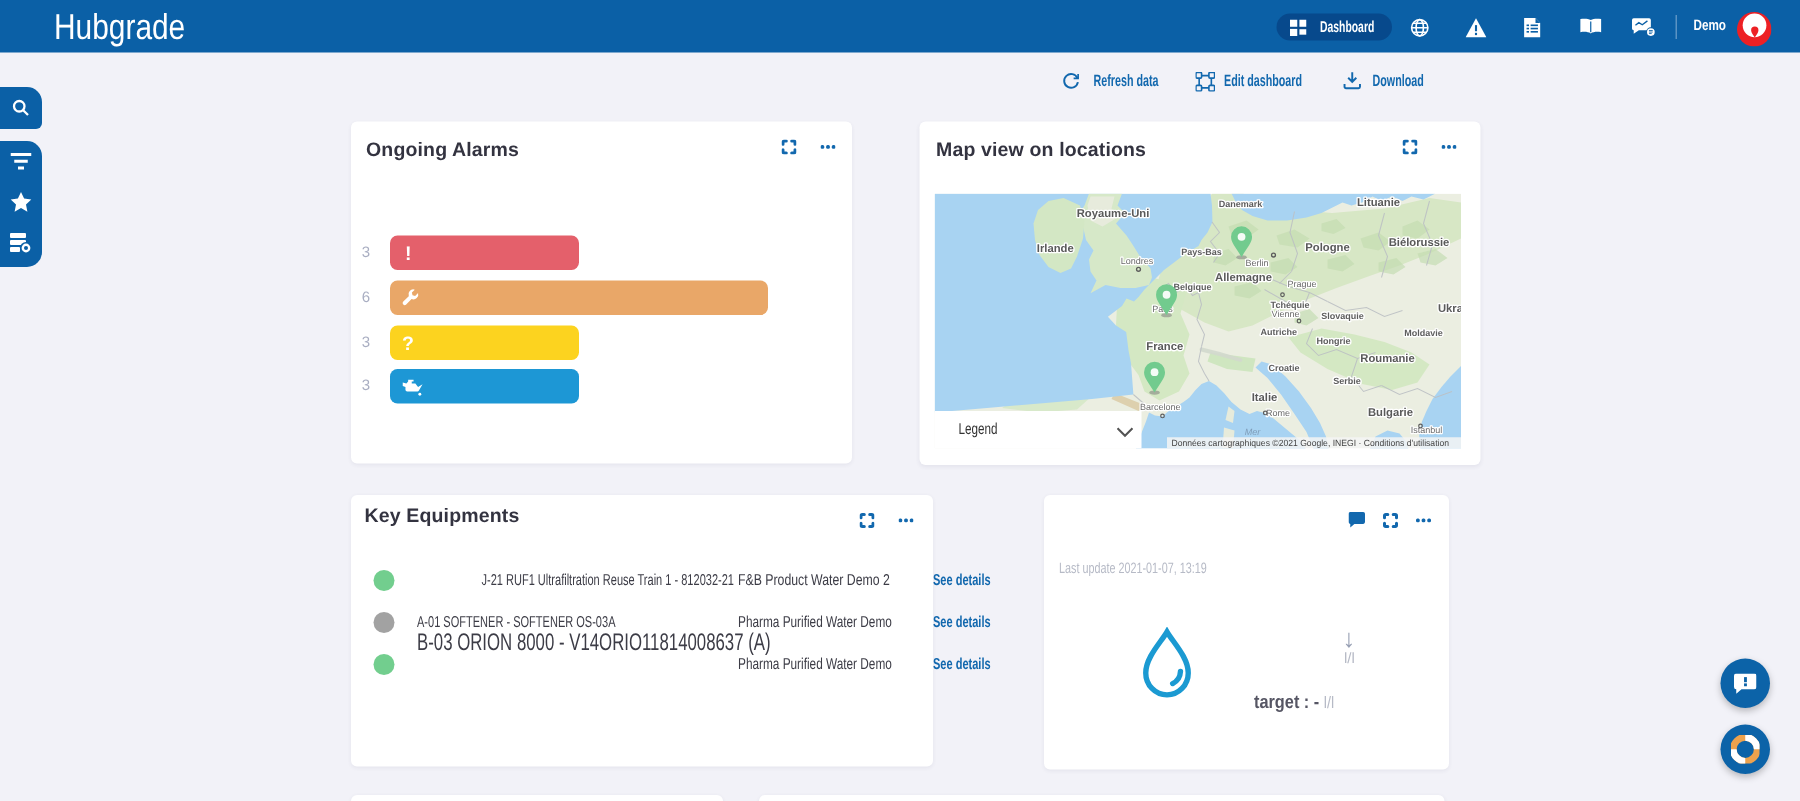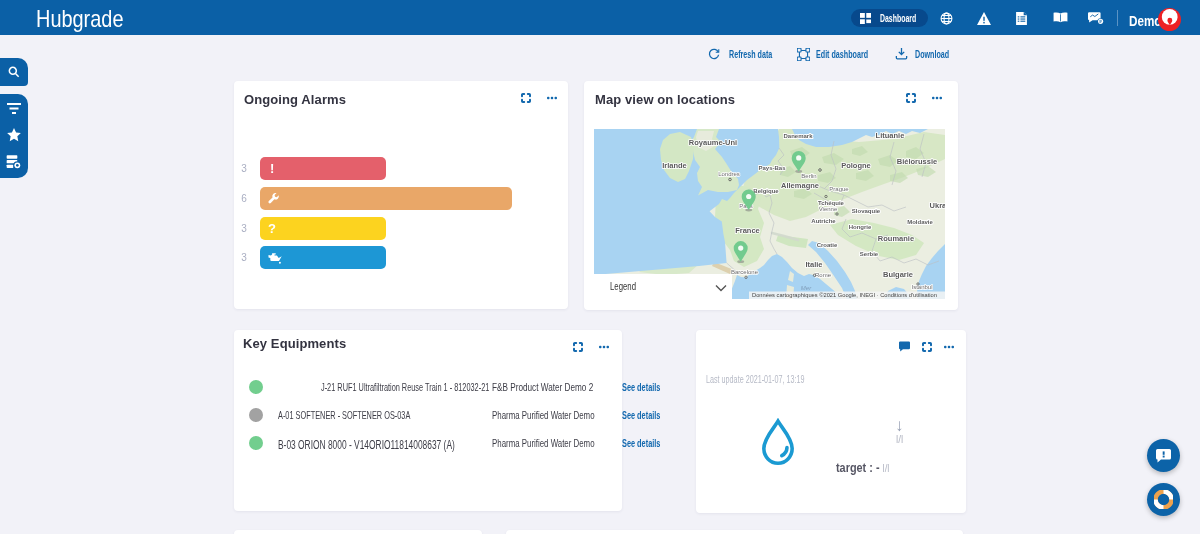--- a/index.html
+++ b/index.html
@@ -58,21 +58,21 @@
 
 <svg width="16" height="13" viewBox="0 0 28 22" style="position:absolute;left:1088px;top:12px;">
   <path d="M2 0 H20 A2 2 0 0 1 22 2 V12 A2 2 0 0 1 20 14 H8 L2 18 V14 A2 2 0 0 1 0 12 V2 A2 2 0 0 1 2 0 Z" fill="#fff"></path>
   <path d="M4 8 L8 5 L12 7.5 L18 3" stroke="#0b60a6" stroke-width="1.6" fill="none"></path>
   <circle cx="22" cy="16" r="5.5" fill="#0b60a6"></circle>
     <circle cx="22" cy="16" r="4.5" fill="#fff"></circle>
   <path d="M19.8 16 H24.2 M19.8 14.2 H24.2 M19.8 17.8 H23" stroke="#0b60a6" stroke-width="1"></path>
 </svg>
 
 <div style="position:absolute;left:1117px;top:10px;width:1px;height:16px;background:#5b93c4;"></div>
-<div style="position:absolute;left:1129px;top:12px;color:#fff;font-size:15px;font-weight:bold;"><span class="sx" style="transform:scaleX(0.78);">Demo</span></div>
+<div style="position:absolute;left:1129px;top:12px;color:#fff;font-size:10px;font-weight:bold;"><span class="sx" style="transform:scaleX(0.78);">Demo</span></div>
 <div style="position:absolute;left:1158px;top:8px;width:23px;height:23px;">
   <svg width="23" height="23" viewBox="0 0 23 23">
     <circle cx="11.5" cy="11.5" r="11.5" fill="#ed2024"></circle>
     <circle cx="11.7" cy="8.9" r="7.9" fill="#fff"></circle>
     <path d="M9.4 12.2 a2.45 2.45 0 1 1 4.9 0 c0 1.6 -1.3 2.9 -2.45 4.8 c-1.15 -1.9 -2.45 -3.2 -2.45 -4.8 Z" fill="#ed2024"></path>
   </svg>
 </div>
 
 <svg width="12" height="12" viewBox="0 0 24 24" fill="none" stroke="#1268ae" stroke-width="2.6" style="position:absolute;left:708px;top:48px;">
   <path d="M20.5 8 A 9.2 9.2 0 1 0 21.2 13.5"></path>
@@ -156,21 +156,21 @@
     </div>
   <div style="position:absolute;left:4px;top:171px;width:12px;text-align:center;font-size:10px;color:#a9aec2;">3</div>
   <div style="position:absolute;left:26px;top:165px;width:126px;height:23px;background:#1d97d5;border-radius:5px;">
     <svg width="15" height="12" viewBox="0 0 24 20" style="position:absolute;left:7px;top:6px;" fill="#fff">
         <path d="M8 2 h6 v2 h-2 v2 h4 l3 4 5 -3 -4 7 a2 2 0 0 1 -2 1 H7 a2 2 0 0 1 -2 -2 v-3 l-3 -1 v-4 l4 1 2 -2 h2 V4 h-2 Z"></path>
         <circle cx="21" cy="18" r="1.6"></circle>
       </svg>
   </div>
 </div>
 
-<div class="card" style="left:584px;top:81px;width:374px;height:229px;">
+<div class="card" style="left:613px;top:81px;width:374px;height:229px;">
   <div class="ctitle" style="position:absolute;left:11px;top:11px;">Map view on locations</div>
   <div class="cicons" style="right:16px;top:12px;">
     <svg width="10" height="10" viewBox="0 0 10 10" fill="none" stroke="#1268ae" stroke-width="2" stroke-linecap="round">
         <path d="M1 3.2 V1.8 A0.8 0.8 0 0 1 1.8 1 H3.2"></path>
         <path d="M6.8 1 H8.2 A0.8 0.8 0 0 1 9 1.8 V3.2"></path>
         <path d="M9 6.8 V8.2 A0.8 0.8 0 0 1 8.2 9 H6.8"></path>
         <path d="M3.2 9 H1.8 A0.8 0.8 0 0 1 1 8.2 V6.8"></path>
       </svg>
     <svg width="10" height="4" viewBox="0 0 10 4">
         <rect x="0" y="0.7" width="2.5" height="2.5" rx="1" fill="#1268ae"></rect>
@@ -333,21 +333,21 @@
   <div style="position:absolute;left:44px;top:51px;font-size:10.5px;color:#3c3c46;margin-left:43px;"><span class="sx" style="transform:scaleX(0.70);">J-21 RUF1 Ultrafiltration Reuse Train 1 - 812032-21</span></div>
   <div style="position:absolute;left:258px;top:51px;font-size:10.5px;color:#3c3c46;"><span class="sx" style="transform:scaleX(0.78);">F&amp;B Product Water Demo 2</span></div>
   <div style="position:absolute;left:388px;top:51px;font-size:10.5px;font-weight:bold;color:#1268ae;"><span class="sx" style="transform:scaleX(0.70);">See details</span></div>
 
   <div style="position:absolute;left:15px;top:78px;width:14px;height:14px;border-radius:50%;background:#a2a2a2;"></div>
   <div style="position:absolute;left:44px;top:79px;font-size:10.5px;color:#3c3c46;"><span class="sx" style="transform:scaleX(0.70);">A-01 SOFTENER - SOFTENER OS-03A</span></div>
   <div style="position:absolute;left:258px;top:79px;font-size:10.5px;color:#3c3c46;"><span class="sx" style="transform:scaleX(0.75);">Pharma Purified Water Demo</span></div>
   <div style="position:absolute;left:388px;top:79px;font-size:10.5px;font-weight:bold;color:#1268ae;"><span class="sx" style="transform:scaleX(0.70);">See details</span></div>
 
   <div style="position:absolute;left:15px;top:106px;width:14px;height:14px;border-radius:50%;background:#72ce8e;"></div>
-  <div style="position:absolute;left:44px;top:108px;font-size:12px;color:#3c3c46;text-align:center;"><span class="sx" style="transform:scaleX(0.70);">B-03 ORION 8000 - V14ORIO11814008637 (A)</span></div>
+  <div style="position:absolute;left:44px;top:90px;font-size:16px;color:#3c3c46;text-align:center;"><span class="sx" style="transform:scaleX(0.70);">B-03 ORION 8000 - V14ORIO11814008637 (A)</span></div>
   <div style="position:absolute;left:258px;top:107px;font-size:10.5px;color:#3c3c46;"><span class="sx" style="transform:scaleX(0.75);">Pharma Purified Water Demo</span></div>
   <div style="position:absolute;left:388px;top:107px;font-size:10.5px;font-weight:bold;color:#1268ae;"><span class="sx" style="transform:scaleX(0.70);">See details</span></div>
 </div>
 
 <div class="card" style="left:696px;top:330px;width:270px;height:183px;">
   <div class="cicons" style="right:12px;top:11px;gap:12px;">
     <svg width="11" height="11" viewBox="0 0 14 13" fill="#1268ae">
         <path d="M0 1.5 A1.5 1.5 0 0 1 1.5 0 H12.5 A1.5 1.5 0 0 1 14 1.5 V8.5 A1.5 1.5 0 0 1 12.5 10 H5 L1.5 13 V10 A1.5 1.5 0 0 1 0 8.5 Z"></path>
       </svg>
     <svg width="10" height="10" viewBox="0 0 10 10" fill="none" stroke="#1268ae" stroke-width="2" stroke-linecap="round">

